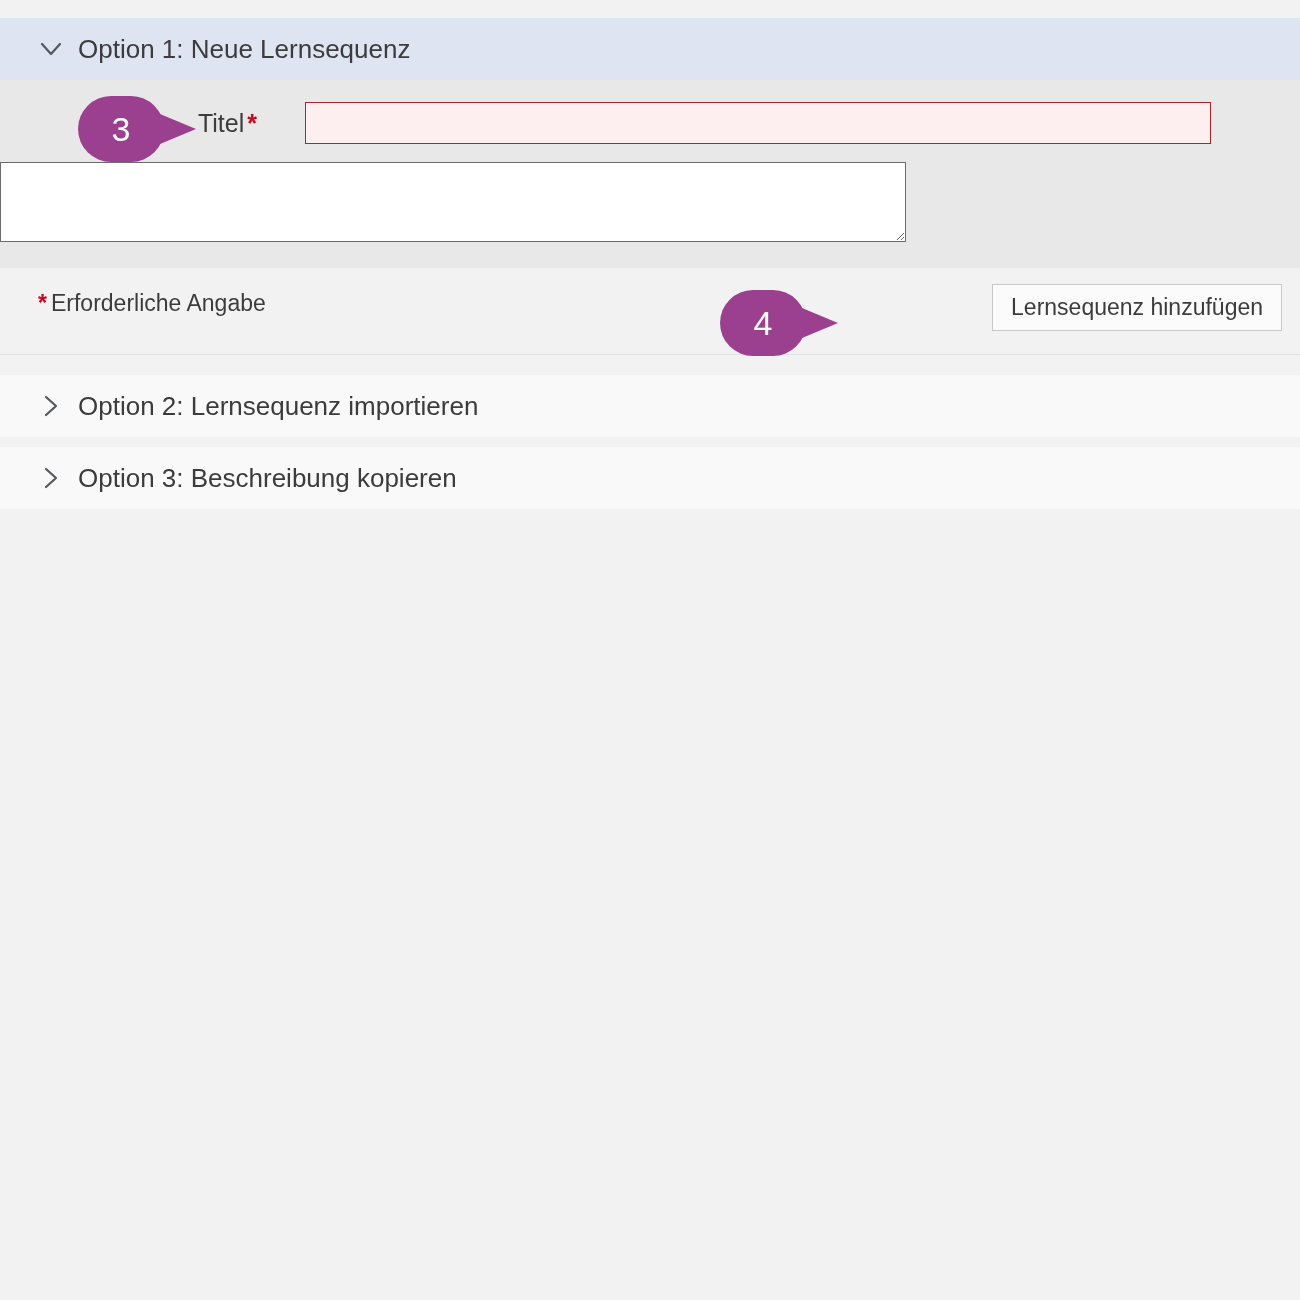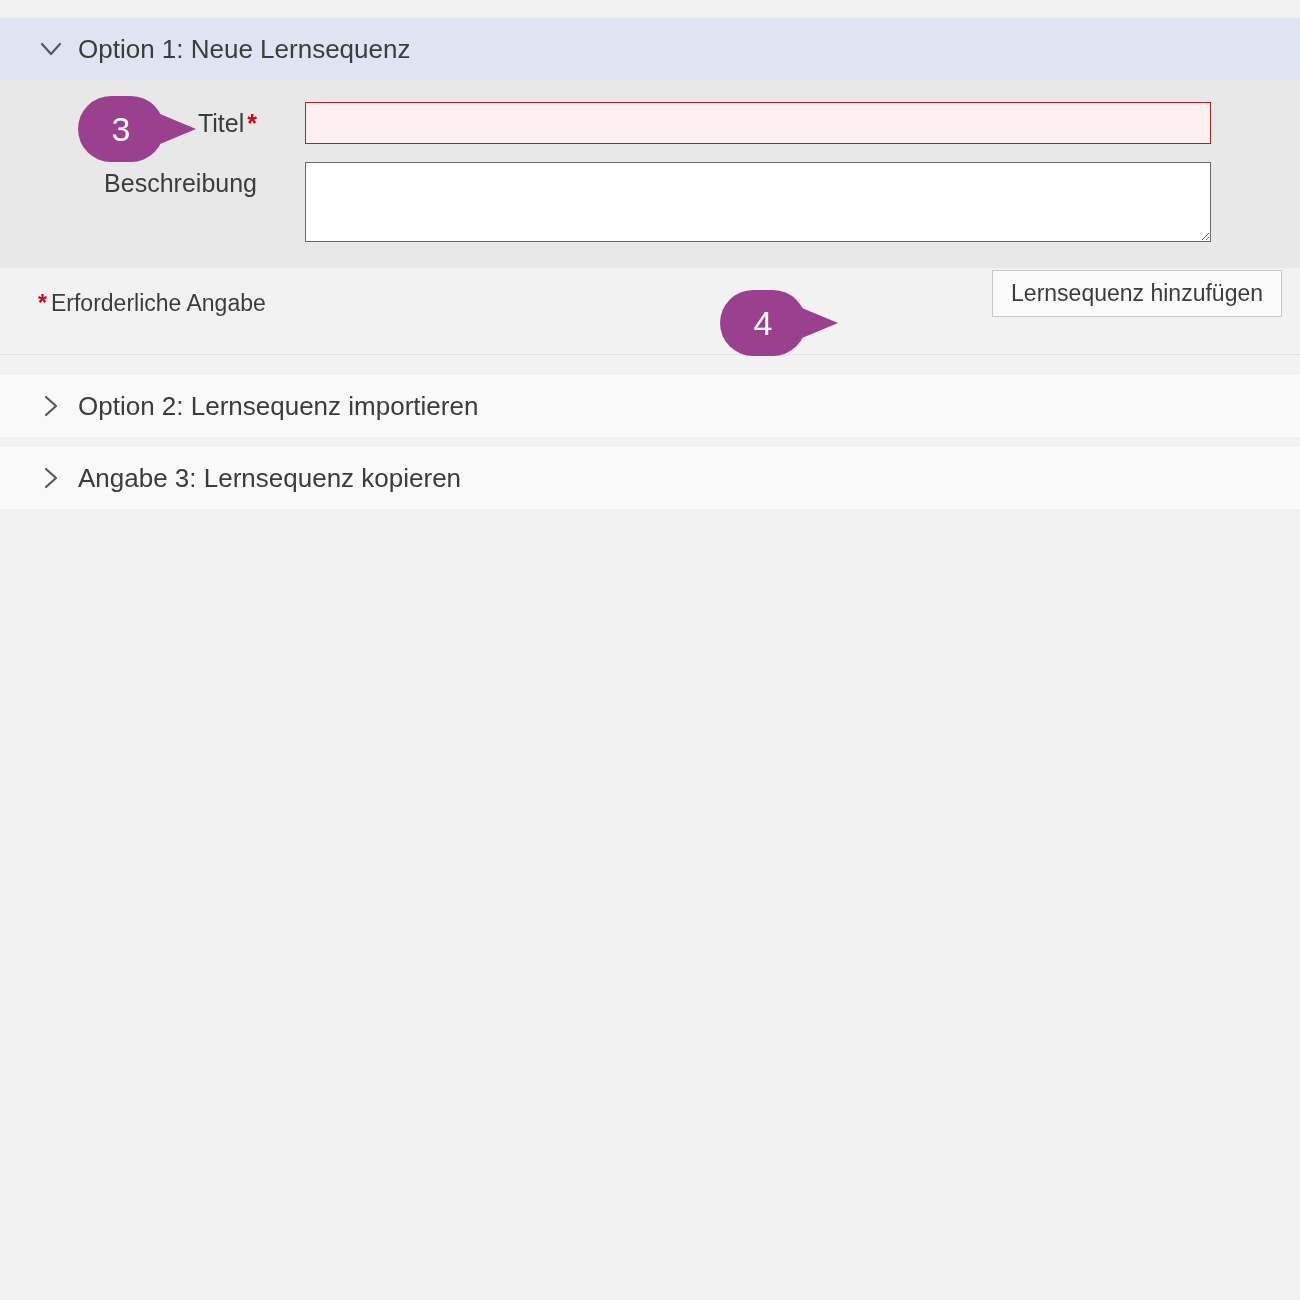--- a/index.html
+++ b/index.html
@@ -135,21 +135,21 @@
   }
   .required-note .star {
     color: #d0021b;
     font-weight: 700;
     margin-right: 4px;
   }
 
   .btn-group {
     position: absolute;
     right: 18px;
-    top: 2px;
+    top: 16px;
     display: flex;
     gap: 8px;
   }
   .btn {
     background: #fbfbfb;
     border: 1px solid #c8c8c8;
     font-family: "Liberation Sans", sans-serif;
     font-size: 23px;
     color: #3c3c3c;
     padding: 11px 18px;
@@ -220,21 +220,20 @@
     <div class="section-body">
 
       <div class="form-row">
         <div class="form-label">
           <span>Titel</span><span class="required-star">*</span>
         </div>
         <input class="text-input" type="text" value="" placeholder="" style="">
       </div>
 
       <div class="form-row">
-        <div class="form-label">Beschreibung</div>
         <textarea class="textarea-input" placeholder="" style=""></textarea>
       </div>
 
     </div>
 
     <div class="form-footer">
       <div class="required-note">
         <span class="star">*</span><span>Erforderliche Angabe</span>
       </div>
       <div class="btn-group">
@@ -250,21 +249,21 @@
       </span>
       <span class="section-title">Option 2: Lernsequenz importieren</span>
     </div>
 
     <div class="section-header closed" style="margin-top:10px;">
       <span class="chevron">
         <svg viewBox="0 0 26 26" width="26" height="26" aria-hidden="true">
           <path d="M8 4 L18 13 L8 22" fill="none" stroke="#55585c" stroke-width="2.2" stroke-linecap="round" stroke-linejoin="round"></path>
         </svg>
       </span>
-      <span class="section-title">Angabe 3: Lernsequenz kopieren</span>
+      <span class="section-title">Option 3: Beschreibung kopieren</span>
     </div>
 
   </div>
 
   <div class="callout" id="callout-3">
     <div class="tail"></div>
     <div class="bubble"></div>
     <div class="num">3</div>
   </div>
 

